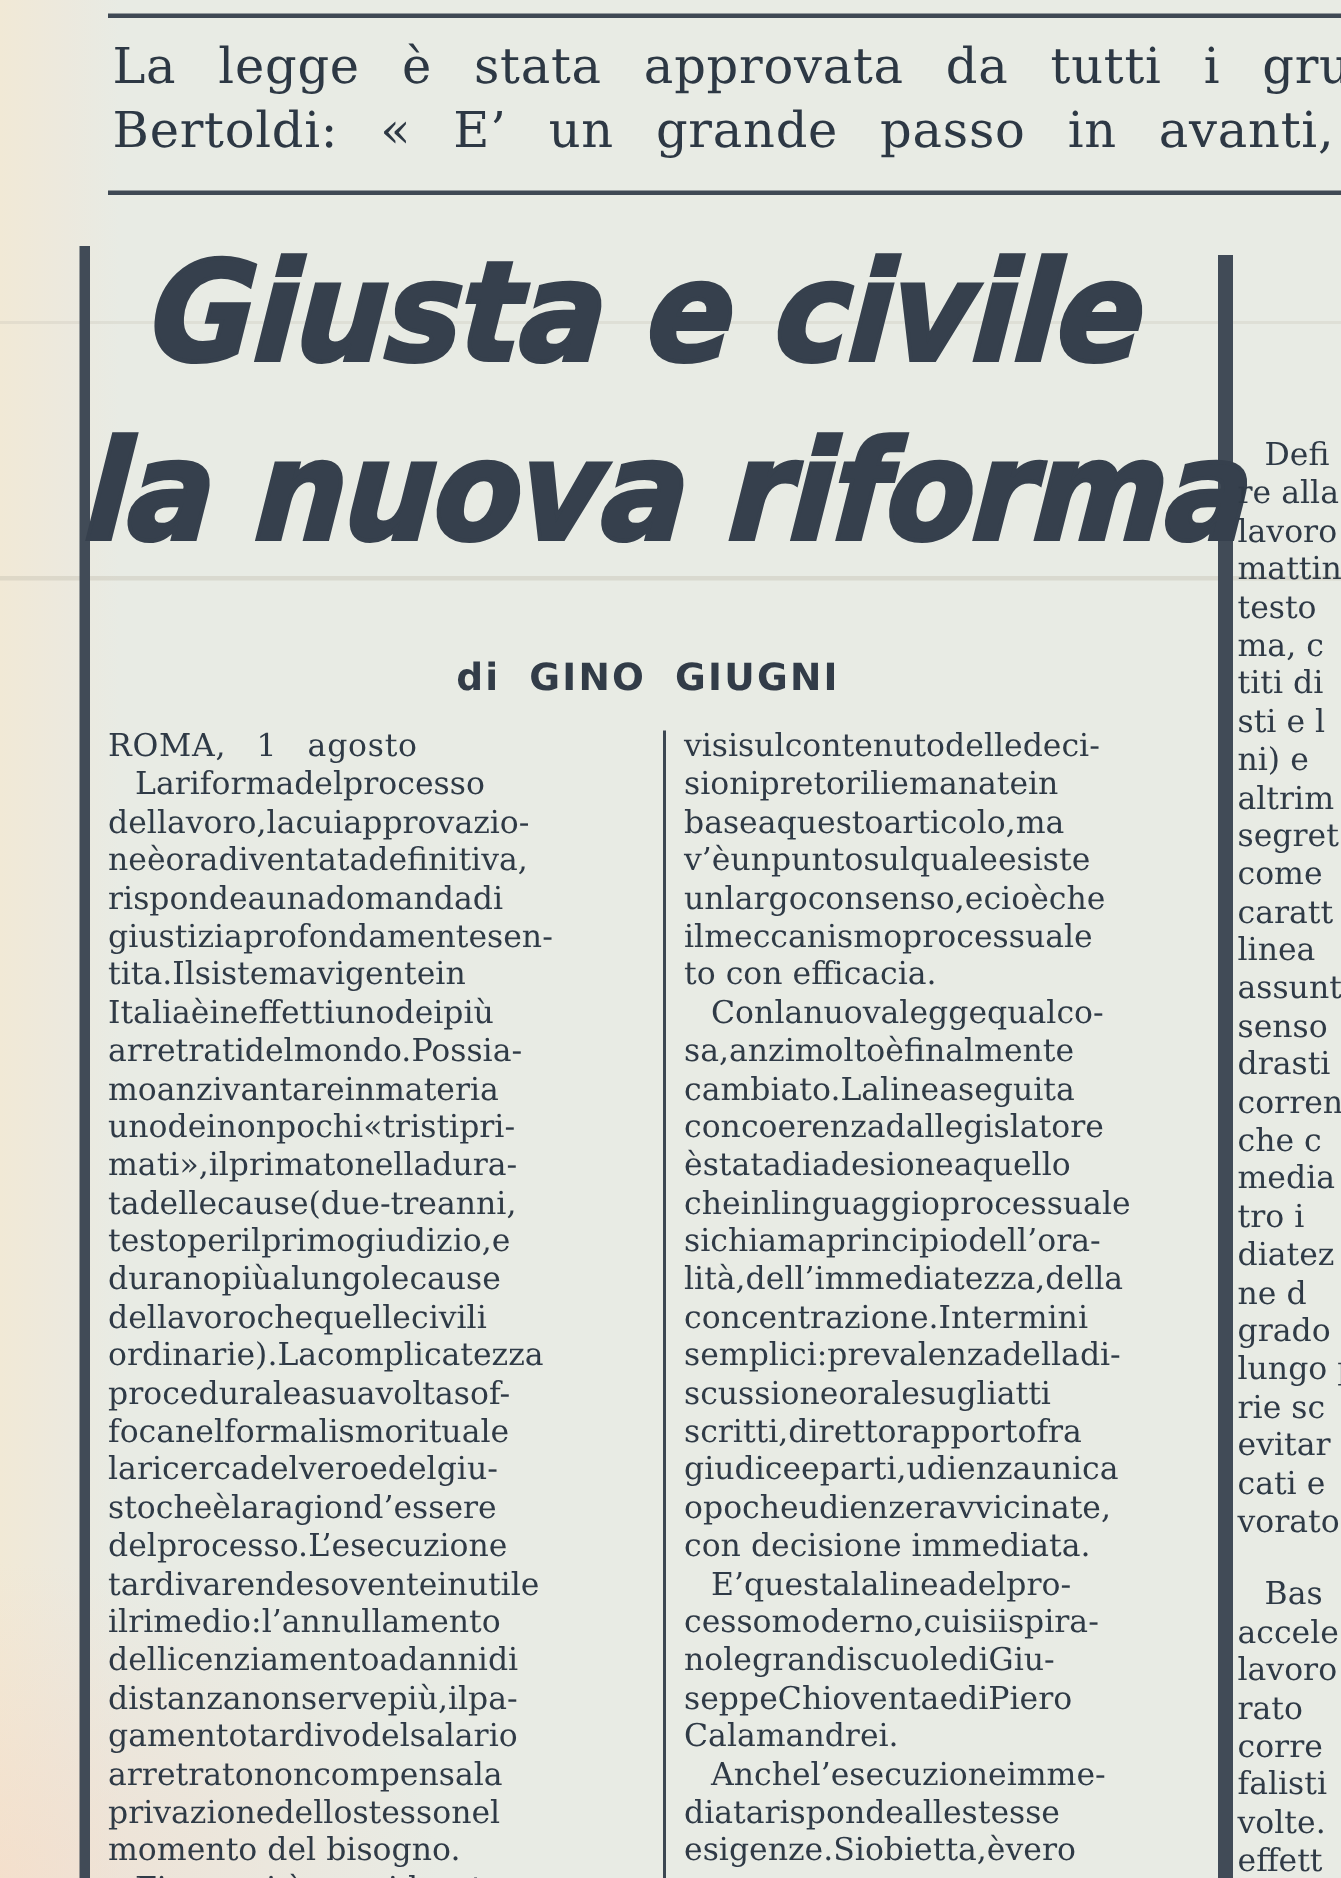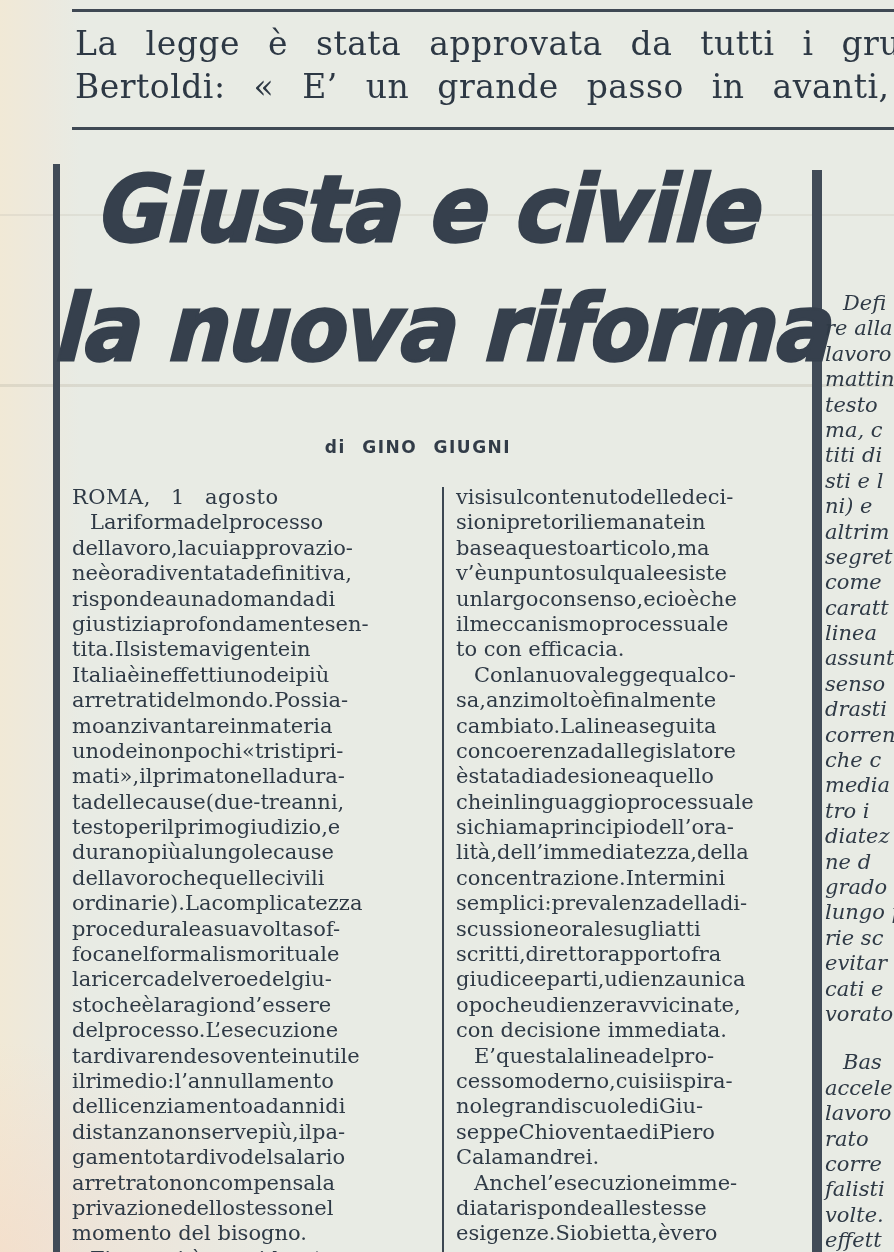--- a/index.html
+++ b/index.html
@@ -25,23 +25,23 @@
     font-style:italic;font-weight:bold;
     font-size:85px;line-height:119px;
     color:#36404d;
     -webkit-text-stroke:2.6px #36404d;
     letter-spacing:-1px;
     transform:skewX(-4deg) scaleY(1.08);
     transform-origin:50% 50%;
     white-space:nowrap;
   }
   .byline{
-    position:absolute;left:44px;top:437px;width:748px;text-align:center;
+    position:absolute;left:58px;top:437px;width:748px;text-align:center;
     font-family:"DejaVu Sans", sans-serif;font-weight:bold;
-    font-size:17px;color:#323c48;letter-spacing:1.5px;word-spacing:9px;
+    font-size:25px;color:#323c48;letter-spacing:1.5px;word-spacing:9px;
     white-space:nowrap;
   }
   .col{position:absolute;font-size:21px;color:#2f3a46;}
   .line{height:25.4px;white-space:nowrap;}
   .just{display:flex;justify-content:flex-start;}
   .ind{padding-left:18px;}
   .pgap{height:23px;}
   .dateline{
     height:25.4px;text-align:left;padding-right:24px;
     word-spacing:13px;letter-spacing:.5px;white-space:nowrap;
@@ -446,21 +446,21 @@
     </div>
     <div class="line just">
       <span>esigenze.</span>
       <span>Si</span>
       <span>obietta,</span>
       <span>è</span>
       <span>vero</span>
     </div>
   </div>
 
-<div class="col" style="left:825px;top:291px;width:63px;font-style:italic;">
+<div class="col" style="left:825px;top:291px;width:63px;">
     <div class="line ind">Defi</div>
     <div class="line">re alla</div>
     <div class="line">lavoro</div>
     <div class="line">mattin</div>
     <div class="line">testo</div>
     <div class="line">ma, c</div>
     <div class="line">titi di</div>
     <div class="line">sti e l</div>
     <div class="line">ni) e</div>
     <div class="line">altrim</div>

